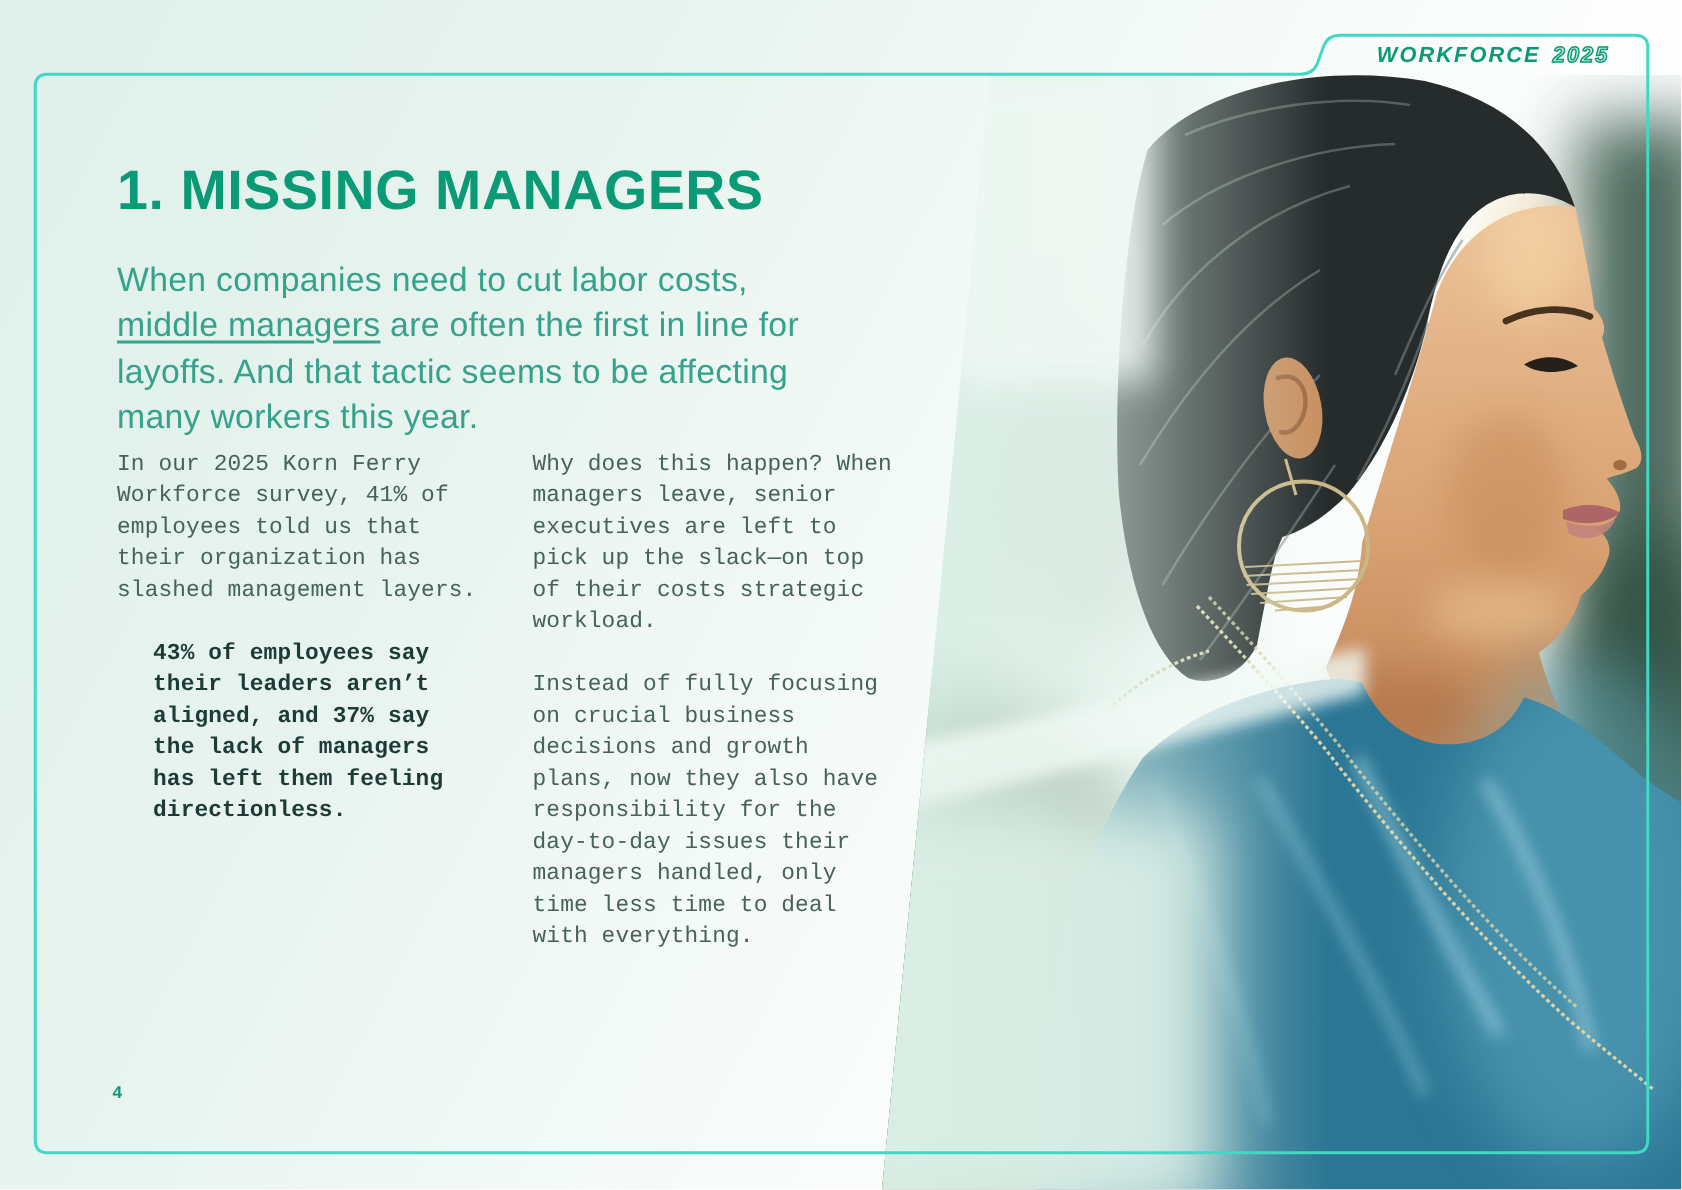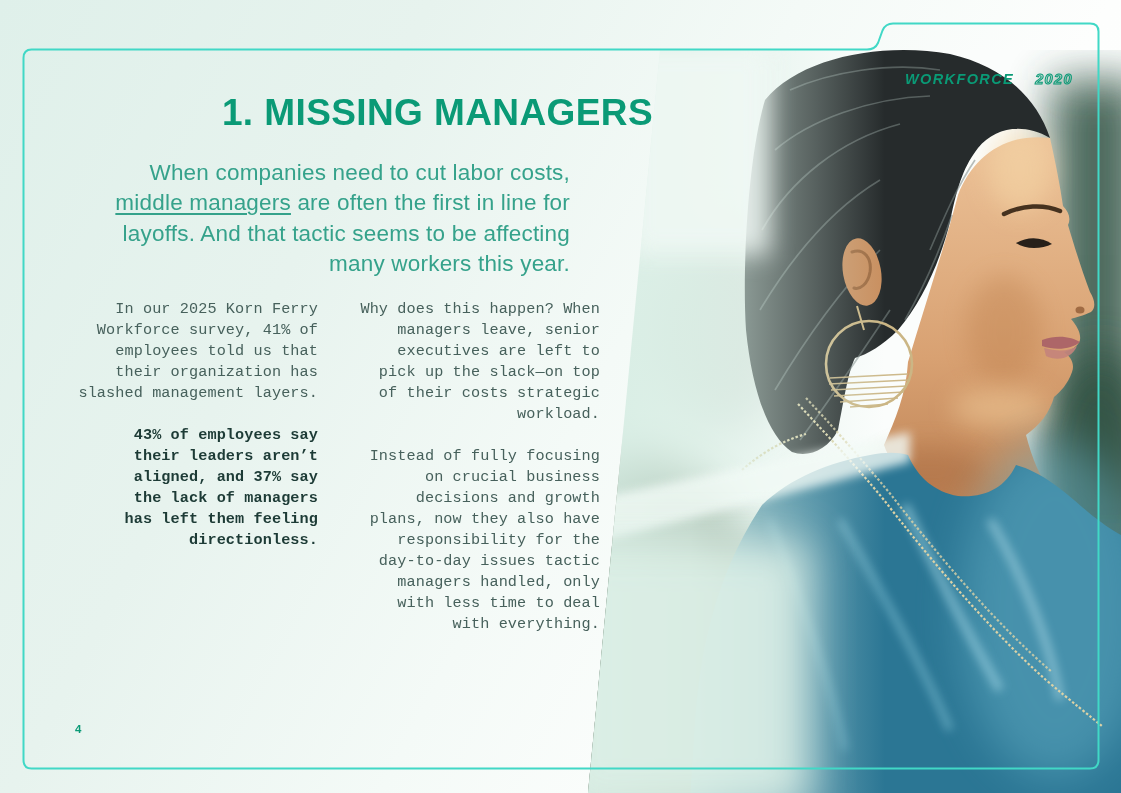--- a/index.html
+++ b/index.html
@@ -6,35 +6,35 @@
   .page{
     position:relative; width:1121px; height:793px; overflow:hidden;
     background:linear-gradient(118deg,#dff0ea 0%,#e7f3ee 28%,#f4faf7 52%,#fdfefd 72%,#ffffff 100%);
     font-family:"Liberation Sans", sans-serif;
   }
   .photo-svg,.frame-svg{position:absolute;left:0;top:0;width:1121px;height:793px;}
   .photo-svg{z-index:1;}
   .frame-svg{z-index:2;pointer-events:none;}
   .badge{
     position:absolute; z-index:3; top:24px; right:48px; height:26px;
-    display:flex; align-items:center; gap:21px;
-    font-style:italic; font-weight:bold; font-size:14.5px; letter-spacing:1.4px;margin-top:42px;
+    display:flex; align-items:center; gap:8px;
+    font-style:italic; font-weight:bold; font-size:14.5px; letter-spacing:1.4px;
   }
   .badge .brand{color:var(--accent);}
   .badge .year{
     color:rgba(10,154,118,0.18);
     -webkit-text-stroke:1px var(--accent);
   }
-  .content{position:absolute; z-index:3; left:78px; top:94px; width:575px;text-align:right;}
+  .content{position:absolute; z-index:3; left:78px; top:108px; width:575px;}
   h1.title{
     margin:0 0 25px 0; font-size:37px; line-height:1.05; font-weight:bold;
     letter-spacing:0.4px; color:var(--accent);
   }
   .intro{
-    width:492px; margin:0 0 19px 0; font-size:22.5px; line-height:30.5px;
+    width:492px; margin:0 0 5px 0; font-size:22.5px; line-height:30.5px;
     letter-spacing:0.2px; color:var(--intro-text);
   }
   .intro .link{ text-decoration:underline; text-underline-offset:3px; cursor:pointer; color:var(--intro-text);}
   .cols{display:flex; gap:37px;font-family:Liberation Mono, monospace;}
   .col1{width:240px;} .col2{width:245px;}
   .cols p{
     margin:0 0 21px 0; font-size:15.2px; line-height:21px; letter-spacing:0.1px;
     color:var(--body-text);
   }
   .cols p.highlight{ font-weight:bold; color:var(--highlight-text);margin-left:24px; }
@@ -188,34 +188,34 @@
     <path d="M 31.5,768.5 L 1090,768.5 Q 1098.5,768.5 1098.5,760
              L 1098.5,31.5 Q 1098.5,23.5 1090,23.5
              L 893,23.5 Q 885.5,23.5 882.5,30.5
              L 878,43 Q 875,49.5 867,49.5
              L 31.5,49.5 Q 23.5,49.5 23.5,58
              L 23.5,760 Q 23.5,768.5 31.5,768.5 Z" fill="none" stroke="var(--border)" stroke-width="2" stroke-linejoin="round"></path>
   </svg>
 
   <div class="badge">
     <span class="brand">WORKFORCE</span>
-    <span class="year">2020</span>
+    <span class="year">2025</span>
   </div>
 
   <div class="content">
     <h1 class="title">1. MISSING MANAGERS</h1>
 
     <p class="intro"><span>When companies need to cut labor costs, </span><span class="link">middle managers</span><span> are often the first in line for layoffs. And that tactic seems to be affecting many workers this year.</span></p>
 
     <div class="cols">
       <div class="col1">
         <p>In our 2025 Korn Ferry Workforce survey, 41% of employees told us that their organization has slashed management layers.</p>
         <p class="highlight">43% of employees say their leaders aren’t aligned, and 37% say the lack of managers has left them feeling directionless.</p>
       </div>
       <div class="col2">
         <p>Why does this happen? When managers leave, senior executives are left to pick up the slack—on top of their costs strategic workload.</p>
-        <p>Instead of fully focusing on crucial business decisions and growth plans, now they also have responsibility for the day-to-day issues tactic managers handled, only with less time to deal with everything.</p>
+        <p>Instead of fully focusing on crucial business decisions and growth plans, now they also have responsibility for the day-to-day issues their managers handled, only time less time to deal with everything.</p>
       </div>
     </div>
   </div>
 
   <div class="page-num">4</div>
 </div>
 
 </body></html>

